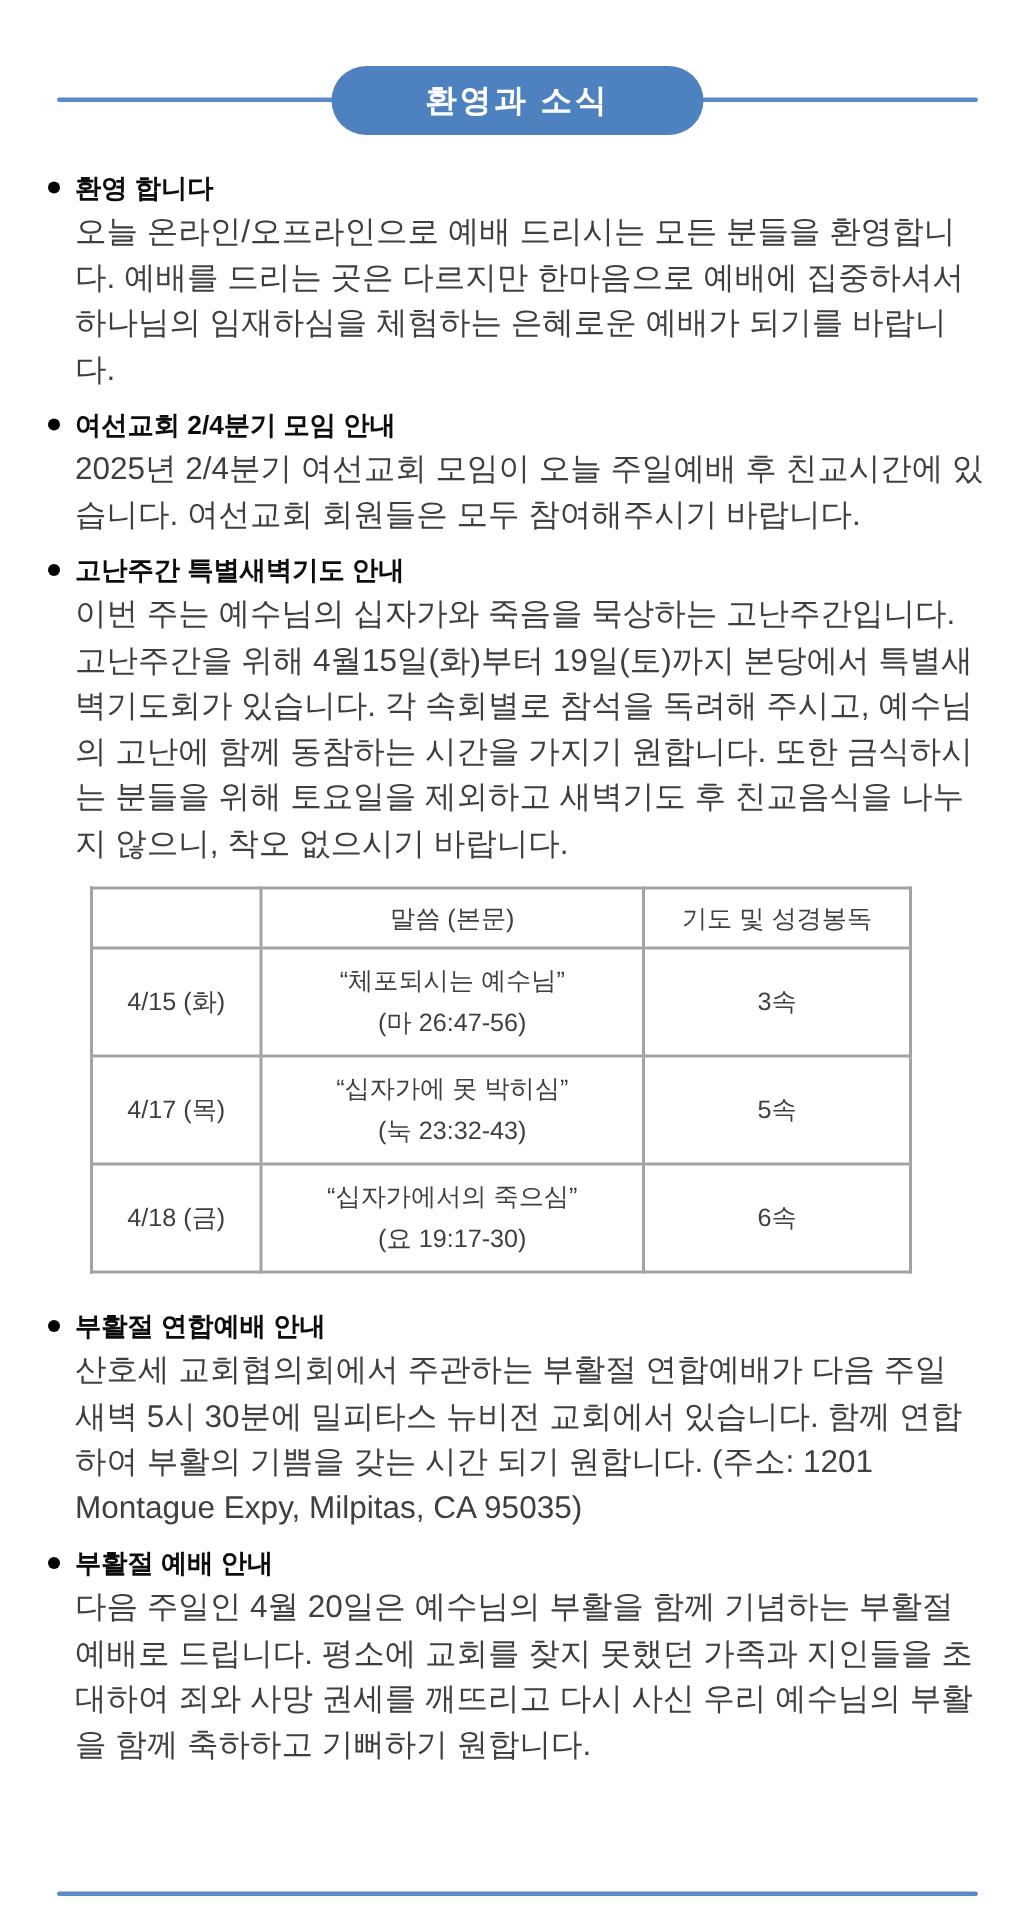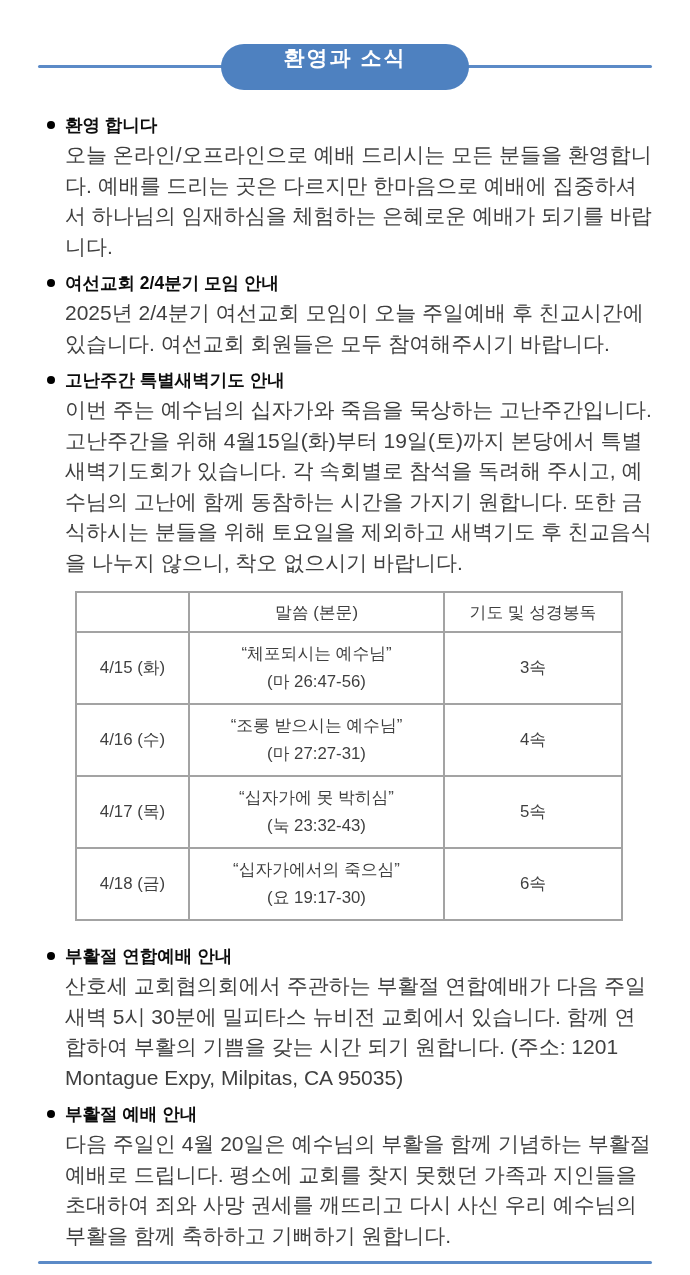--- a/index.html
+++ b/index.html
@@ -12,25 +12,25 @@
   }
   
   .header{position:relative;height:100px;}
   .header-line{
     position:absolute;left:38px;right:38px;top:65px;height:3px;
     background:#5b8ac7;border-radius:2px;
   }
   .header-badge{
     position:absolute;left:50%;transform:translateX(-50%);top:44px;
     width:248px;height:46px;background:#4e81c0;border-radius:24px;
-    display:flex;align-items:flex-start;justify-content:center;
+    display:flex;align-items:center;justify-content:center;
     color:#ffffff;font-weight:bold;font-size:21px;letter-spacing:2px;
   }
   
-  .content{padding:4px 34px 0 45px;}
+  .content{padding:4px 34px 0 30px;}
   .section{margin-bottom:8px;}
   .section-header{display:flex;align-items:center;margin:8px 0 2px 0;}
   .bullet{width:8px;height:8px;background:#000;border-radius:50%;flex:none;margin:0 10px 0 2px;}
   .section-title{font-size:17.5px;font-weight:bold;color:#0d0d0d;line-height:26px;}
   .section-body{margin:0 0 0 20px;font-size:21px;line-height:30.5px;color:#3f3f3f;}
   .section-note{margin:0 0 0 20px;font-size:16.8px;line-height:30.5px;color:#3f3f3f;}
   
   .schedule-table{
     border-collapse:collapse;table-layout:fixed;
     width:546px;margin:13px 0 22px 30px;
@@ -103,30 +103,20 @@
           <td>4/15 (화)</td>
           <td>
             <div class="cell-lines">
               <div>“체포되시는 예수님”</div>
               <div>(마 26:47-56)</div>
             </div>
           </td>
           <td>3속</td>
         </tr>
         <tr>
-          <td>4/16 (수)</td>
-          <td>
-            <div class="cell-lines">
-              <div>“조롱 받으시는 예수님”</div>
-              <div>(마 27:27-31)</div>
-            </div>
-          </td>
-          <td>4속</td>
-        </tr>
-        <tr>
           <td>4/17 (목)</td>
           <td>
             <div class="cell-lines">
               <div>“십자가에 못 박히심”</div>
               <div>(눅 23:32-43)</div>
             </div>
           </td>
           <td>5속</td>
         </tr>
         <tr>

